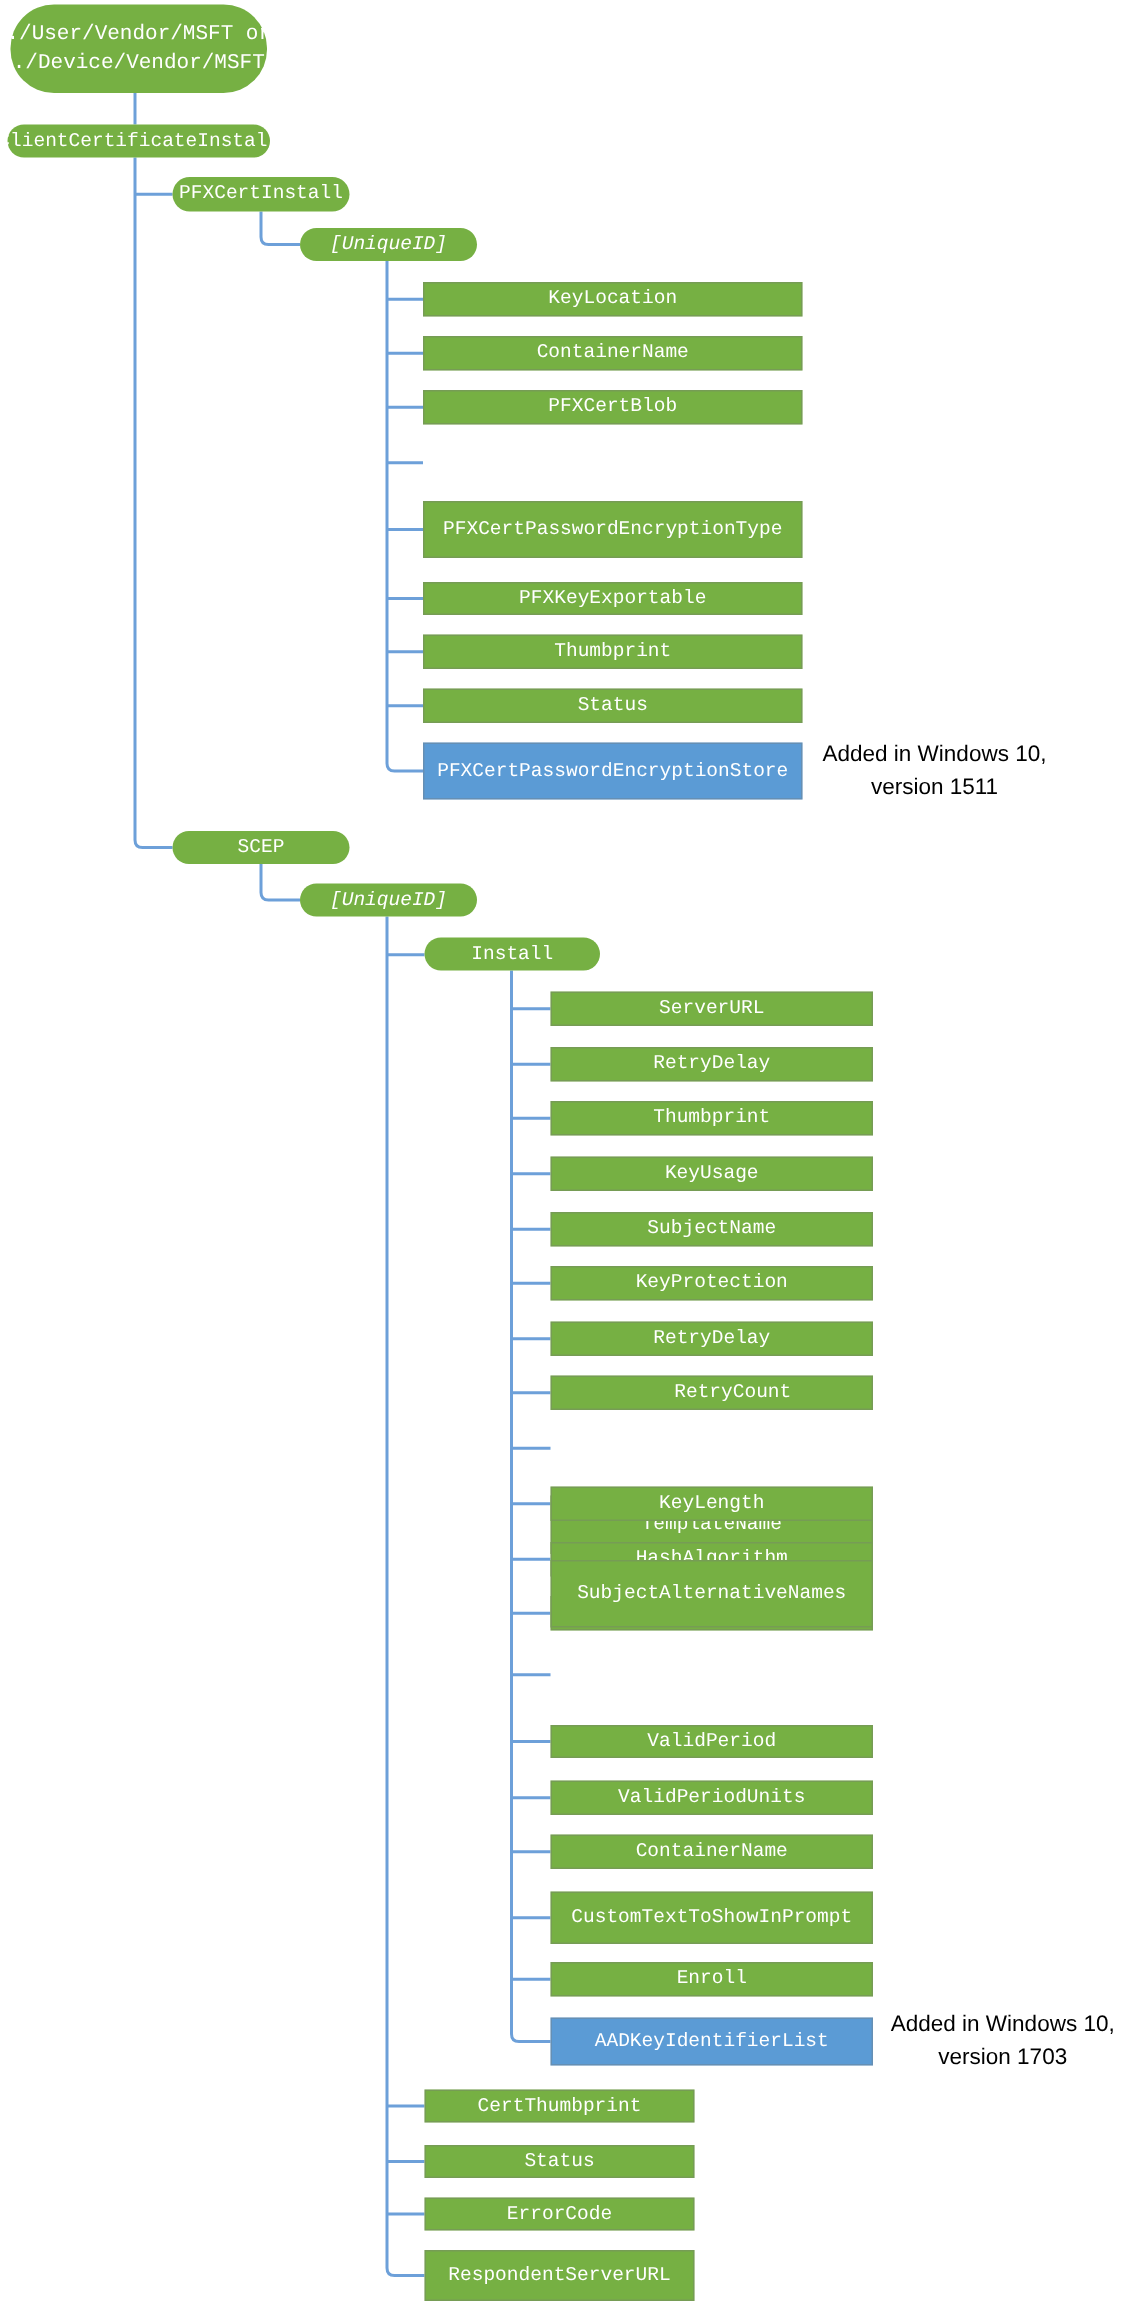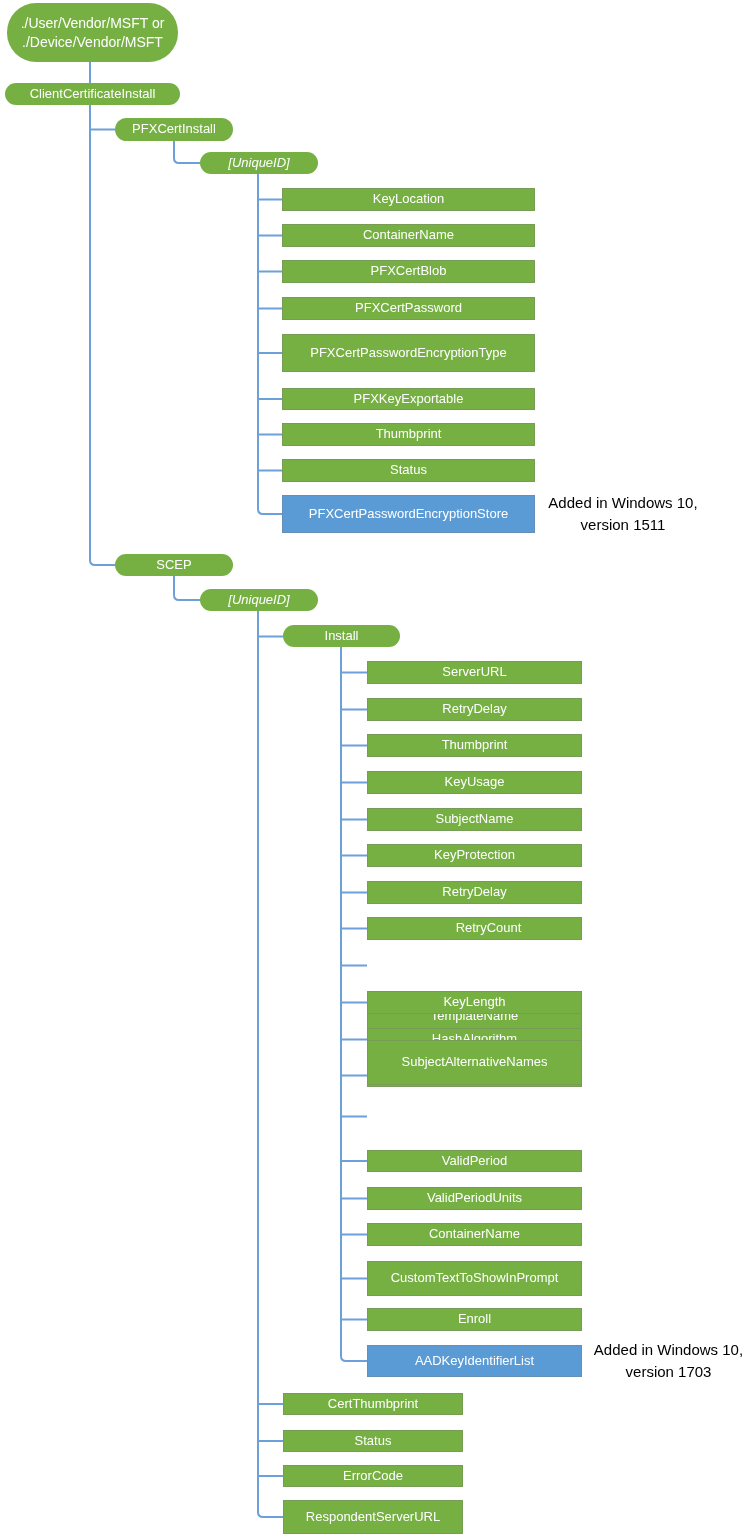--- a/index.html
+++ b/index.html
@@ -20,20 +20,21 @@
   #connector-layer{position:absolute;left:0;top:0;width:751px;height:1537px;}
   .connector{fill:none;stroke:var(--color-connector);stroke-width:2;}
   .node{
     position:absolute;
     display:flex;align-items:center;justify-content:center;
     color:var(--color-nodetext);
     font-size:13px;line-height:1.15;
     text-align:center;
     box-sizing:border-box;
     white-space:nowrap;
+    font-family:Liberation Mono, monospace;
   }
   .pill{background:var(--color-green);border-radius:12px;}
   .rect{background:var(--color-green);border:1px solid rgba(120,120,120,0.35);}
   .rect.blue{background:var(--color-blue);}
   .root-node{
     background:var(--color-green);
     border-radius:29px;
     flex-direction:column;
     font-size:14px;line-height:19px;
   }
@@ -72,21 +73,20 @@
   <div class="node pill" style="left:5px;top:83px;width:175px;height:22px;">ClientCertificateInstall</div>
   <div class="node pill" style="left:115px;top:118px;width:118px;height:23px;">PFXCertInstall</div>
   <div class="node pill italic" style="left:200px;top:152px;width:118px;height:22px;">[UniqueID]</div>
   <div class="node pill" style="left:115px;top:554px;width:118px;height:22px;text-align:center;">SCEP</div>
   <div class="node pill italic" style="left:200px;top:589px;width:118px;height:22px;">[UniqueID]</div>
   <div class="node pill" style="left:283px;top:625px;width:117px;height:22px;">Install</div>
 
   <div class="node rect" style="left:282px;top:188px;width:253px;height:23px;">KeyLocation</div>
   <div class="node rect" style="left:282px;top:224px;width:253px;height:23px;">ContainerName</div>
   <div class="node rect" style="left:282px;top:260px;width:253px;height:23px;">PFXCertBlob</div>
-  <div class="node rect" style="left:282px;top:297px;width:253px;height:23px;">PFXCertPassword</div>
   <div class="node rect" style="left:282px;top:334px;width:253px;height:38px;">PFXCertPasswordEncryptionType</div>
   <div class="node rect" style="left:282px;top:388px;width:253px;height:22px;">PFXKeyExportable</div>
   <div class="node rect" style="left:282px;top:423px;width:253px;height:23px;">Thumbprint</div>
   <div class="node rect" style="left:282px;top:459px;width:253px;height:23px;">Status</div>
   <div class="node rect blue" style="left:282px;top:495px;width:253px;height:38px;">PFXCertPasswordEncryptionStore</div>
 
   <div class="node rect" style="left:367px;top:661px;width:215px;height:23px;">ServerURL</div>
   <div class="node rect" style="left:367px;top:698px;width:215px;height:23px;">RetryDelay</div>
   <div class="node rect" style="left:367px;top:734px;width:215px;height:23px;">Thumbprint</div>
   <div class="node rect" style="left:367px;top:771px;width:215px;height:23px;">KeyUsage</div>

